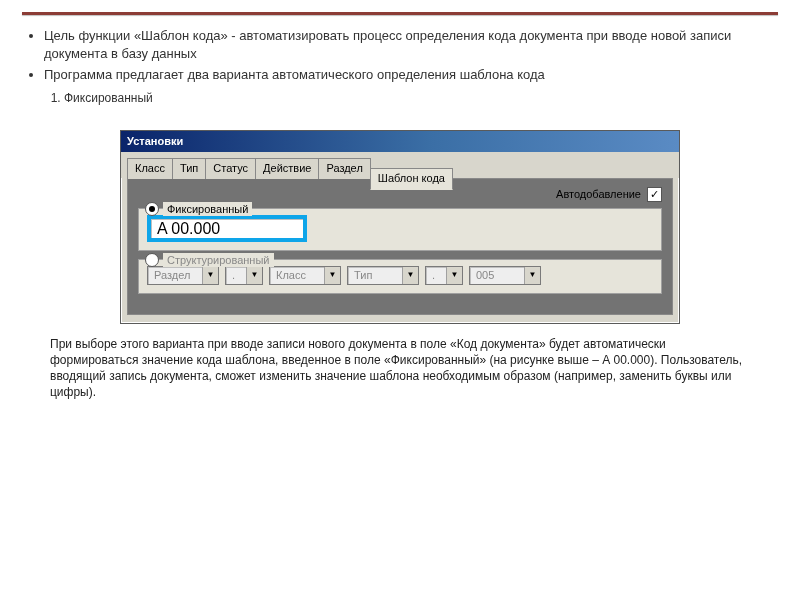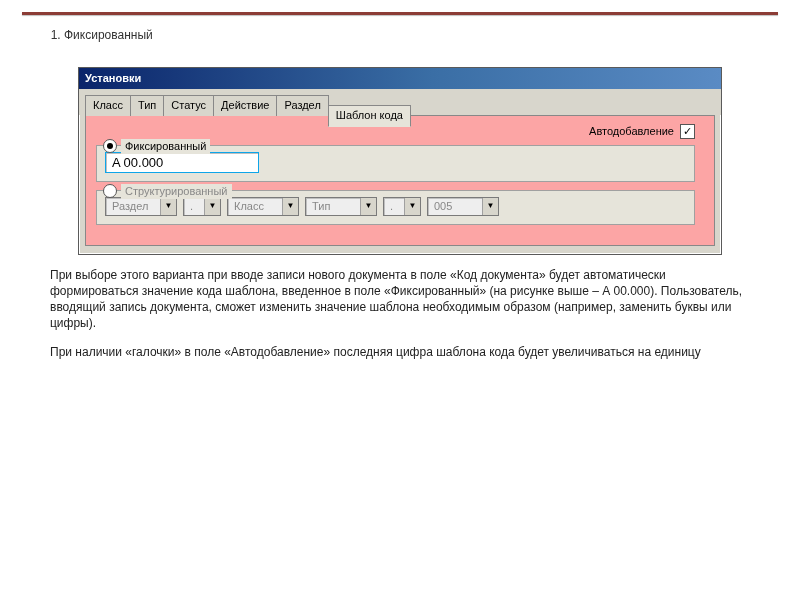--- a/index.html
+++ b/index.html
@@ -34,21 +34,21 @@
     margin-bottom: 12px;
   }
   .ul1 { margin: 0 0 6px 0; padding-left: 22px; }
   .ul1 li { margin-bottom: 4px; }
   .ol1 { margin: 6px 0 0 20px; padding-left: 22px; font-size: 12px; }
   .ol1 li { margin-bottom: 6px; }
 
   
   .shot-wrap {
     margin: 24px auto 8px auto;
-    width: 644px;
+    width: 560px;
   }
   .win {
     font-family: "Tahoma", "MS Sans Serif", Arial, sans-serif;
     font-size: 11px;
     color: #000;
     background: #d8d6cc;
     border: 1px solid #5a5a5a;
     box-shadow: 0 0 0 1px #fff inset;
   }
   .titlebar {
@@ -78,22 +78,22 @@
     color: #000;
   }
   .tab.active {
     background: #e6e4da;
     border-bottom: 1px solid #e6e4da;
     top: 12px;
     z-index: 2;
   }
   .tabpanel {
     border: 1px solid #888;
-    background: #fca5a5;
-    padding: 8px 19px 12px 10px;
+    background: #737373;
+    padding: 8px 10px 12px 10px;
     margin: 0 6px 8px 6px;
   }
   .row-auto {
     display: flex;
     justify-content: flex-end;
     align-items: center;
     gap: 6px;
     margin-bottom: 6px;
     font-size: 11px;
   }
@@ -136,25 +136,25 @@
     align-items: center;
     justify-content: center;
     cursor: pointer;
   }
   .radio .dot {
     width: 6px; height: 6px; border-radius: 50%; background: #000;
   }
   .txt {
     display: inline-block;
     background: #fff;
-    border: 1px solid #0ea5e9;
+    border: 4px solid #0ea5e9;
     box-shadow: inset 1px 1px 0 #bfbfbf;
     padding: 2px 6px;
     min-width: 140px;
-    font-size: 13px;
+    font-size: 16px;
     height: 15px;
     line-height: 15px;
   }
   .sel-row {
     display: flex;
     align-items: center;
     gap: 6px;
     flex-wrap: nowrap;
   }
   .sel {
@@ -191,20 +191,24 @@
     color: #222;
   }
 </style>
 </head>
 <body>
 
 <div class="page">
 
   <div class="hr"></div>
 
+  <ul class="ul1">
+    <li>Цель функции «Шаблон кода» - автоматизировать процесс определения кода документа при вводе новой записи документа в базу данных</li>
+    <li>Программа предлагает два варианта автоматического определения шаблона кода</li>
+  </ul>
   <ol class="ol1">
     <li>Фиксированный</li>
   </ol>
 
   <div class="shot-wrap">
     <div class="win">
       <div class="titlebar">Установки</div>
 
       <div class="tabbar">
         <div class="tab">Класс</div>
@@ -259,15 +263,14 @@
               <span class="sel-text">005</span>
               <span class="arrow">▼</span>
             </span>
           </div>
         </div>
       </div>
     </div>
   </div>
 
   <div class="para">При выборе этого варианта при вводе записи нового документа в поле «Код документа» будет автоматически формироваться значение кода шаблона, введенное в поле «Фиксированный» (на рисунке выше – А 00.000). Пользователь, вводящий запись документа, сможет изменить значение шаблона необходимым образом (например, заменить буквы или цифры).</div>
-  <div class="para">При наличии «галочки» в поле «Автодобавление» последняя цифра шаблона кода будет увеличиваться на единицу</div>
 
 </div>
 
 </body></html>

